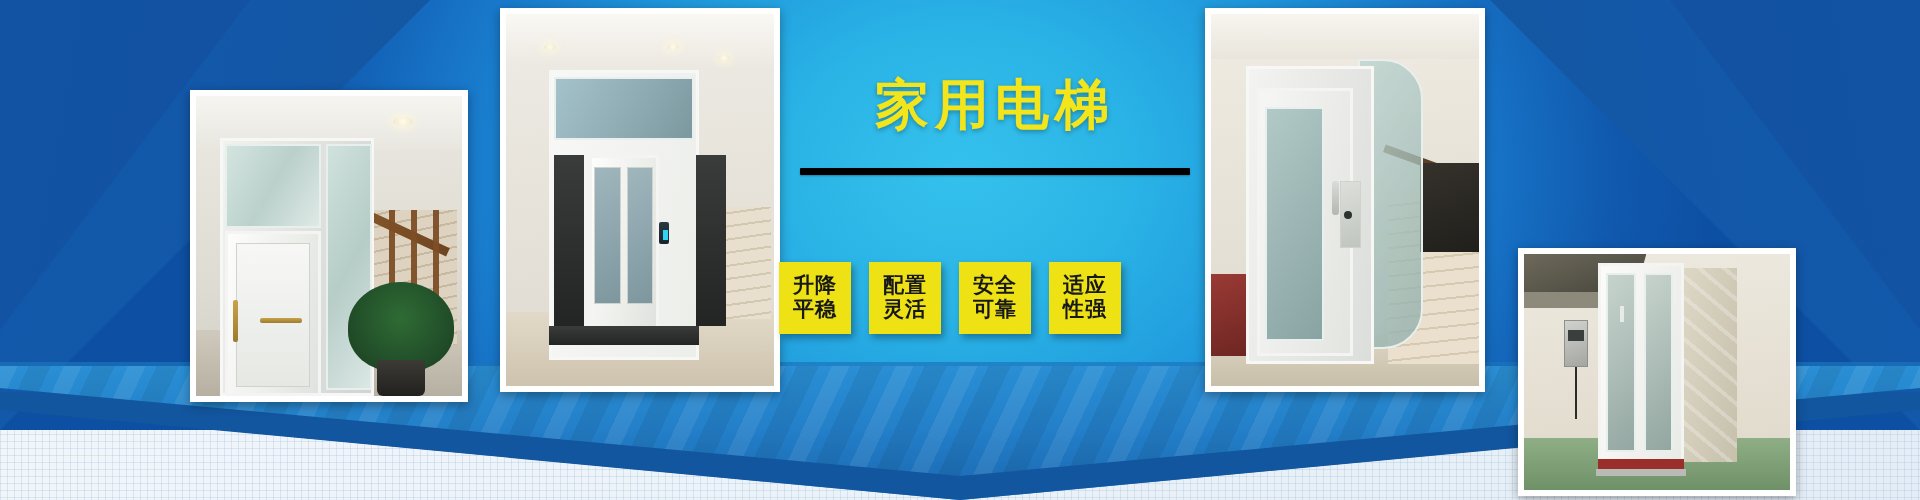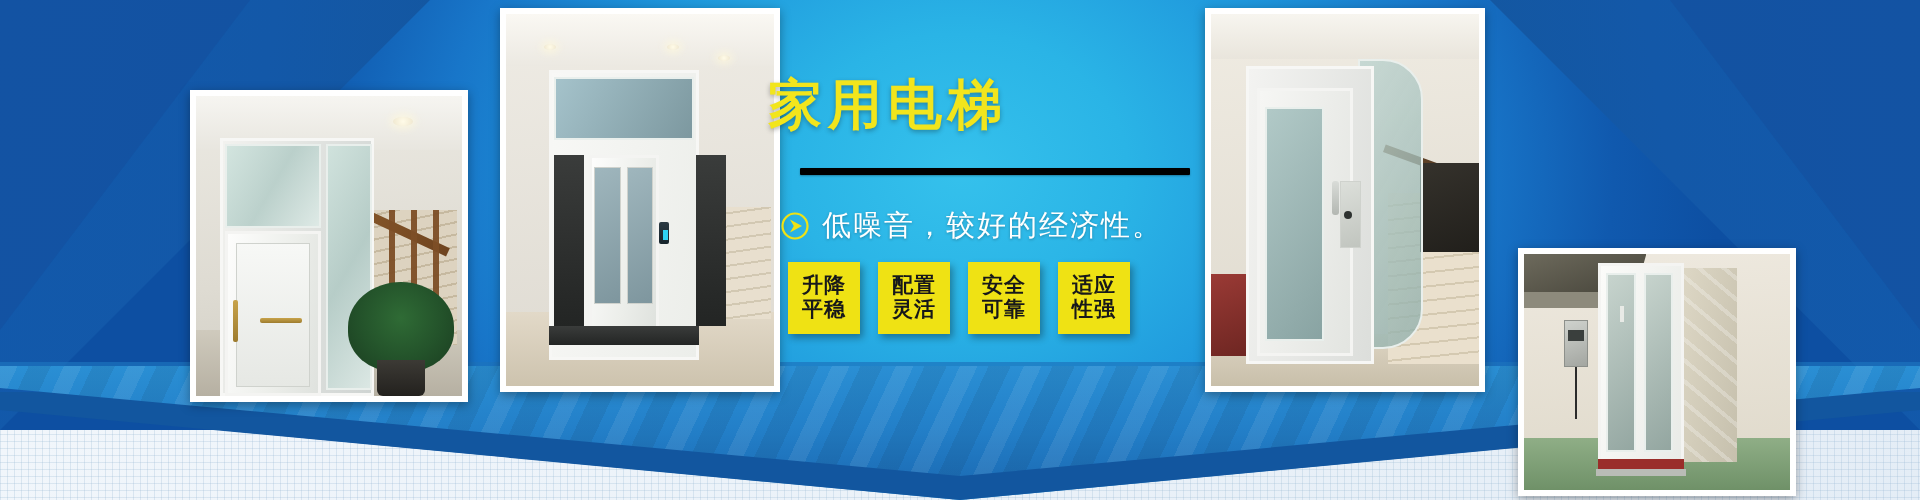--- a/index.html
+++ b/index.html
@@ -106,41 +106,41 @@
   .s-light{position:absolute;width:12px;height:6px;border-radius:50%;background:radial-gradient(circle,#fffbe8,#efe7cf);box-shadow:0 0 8px 3px rgba(255,250,220,.7);}
   .s-hand{position:absolute;background:linear-gradient(180deg,#c8a34a,#9d7b2e);border-radius:2px;}
   .s-green{position:absolute;background:linear-gradient(180deg,#8fae86,#6f9168);}
   .s-dark{position:absolute;background:linear-gradient(180deg,#3a3c3b,#232524);}
 
   
   .center{
     position:absolute;left:760px;top:0;width:470px;height:430px;
   }
   .title{
-    position:absolute;left:8px;top:78px;width:470px;
+    position:absolute;left:0;top:78px;width:470px;text-align:center;
     color:#f2e51c;font-size:54px;font-weight:bold;letter-spacing:6px;
     text-shadow:0 2px 5px rgba(0,0,0,.30);
     line-height:1;
   }
   .divider{
     position:absolute;left:40px;top:168px;width:390px;height:7px;
     background:#000000;border-radius:1px;
     box-shadow:0 1px 2px rgba(0,0,0,.3);
   }
   .subtitle-row{
     position:absolute;left:20px;top:206px;width:440px;
     display:flex;align-items:center;gap:12px;justify-content:flex-start;
   }
   .arrow-icon{flex:0 0 auto;width:30px;height:30px;}
   .subtitle{
     color:#ffffff;font-size:29px;letter-spacing:2px;white-space:nowrap;
     text-shadow:0 1px 3px rgba(0,0,0,.28);
   }
   .badges{
-    position:absolute;left:28px;top:262px;width:420px;
+    position:absolute;left:19px;top:262px;width:420px;
     display:flex;gap:18px;
   }
   .badge{
     width:72px;height:72px;background:#efe214;
     box-shadow:3px 4px 7px rgba(0,0,0,.32);
     display:flex;flex-direction:column;align-items:center;justify-content:center;
     color:#17181a;font-size:21px;font-weight:bold;line-height:1.14;letter-spacing:1px;
     box-sizing:border-box;
   }
   .badge span{display:block;}
@@ -264,29 +264,20 @@
       </div>
     </div>
   </div>
 
   <div class="center">
 
     <div class="title">家用电梯</div>
 
     <div class="divider"></div>
 
-    <div class="subtitle-row">
-      <span class="arrow-icon">
-        <svg width="30" height="30" viewBox="0 0 30 30">
-          <circle cx="15" cy="15" r="12.5" fill="none" stroke="#efe214" stroke-width="2.2"></circle>
-          <path d="M10 8.5 L22 15 L10 21.5 L13.8 15 Z" fill="#efe214"></path>
-        </svg>
-      </span>
-      <span class="subtitle">低噪音，较好的经济性。</span>
-    </div>
 
     <div class="badges">
       <div class="badge">
         <span>升降</span>
         <span>平稳</span>
       </div>
       <div class="badge">
         <span>配置</span>
         <span>灵活</span>
       </div>

